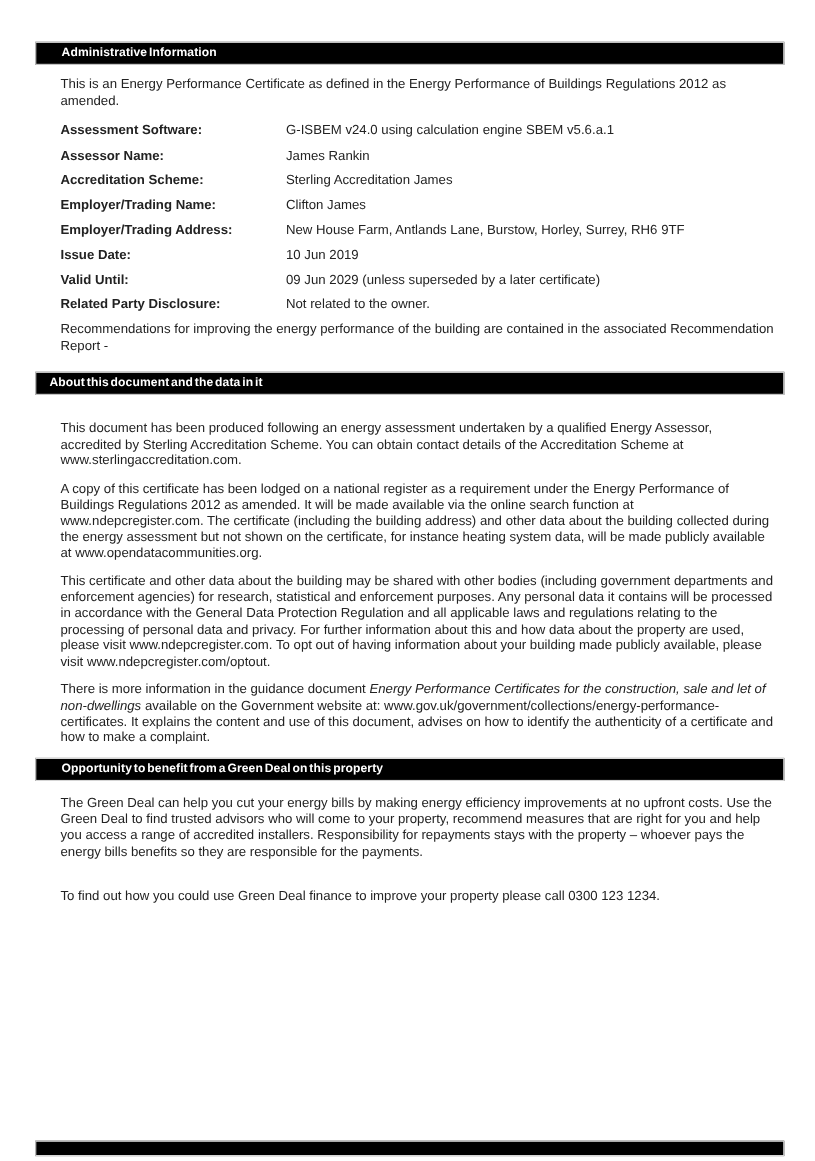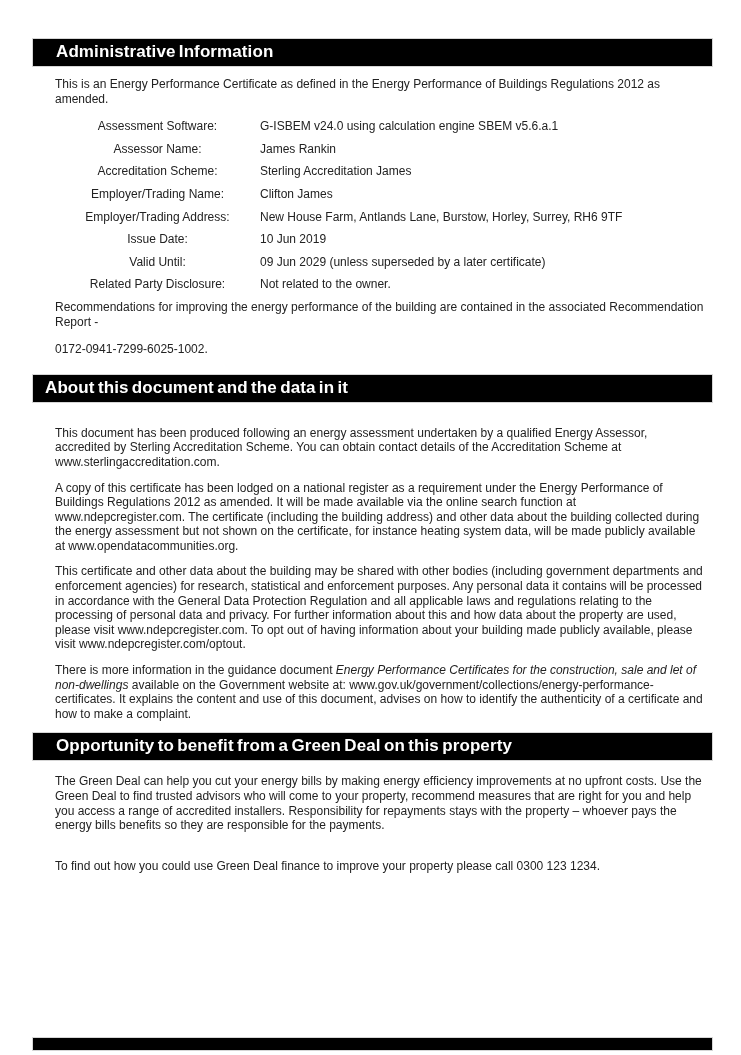--- a/index.html
+++ b/index.html
@@ -11,40 +11,40 @@
     font-family: "Liberation Sans", sans-serif;
     color: #222222;
     overflow: hidden;
   }
   .section-bar {
     box-sizing: border-box;
     margin-left: 32px;
     width: 681px;
     background: #000000;
     color: #ffffff;
-    font-size: 17px;
+    font-size: 11px;
     font-weight: bold;
     letter-spacing: 0.1px;
     word-spacing: -1.5px;
     padding: 3px 8px 4px 23px;
     border: 1px solid #d6d6d6;
   }
   .bar-first { margin-top: 38px; }
   .bar-about { margin-top: 17px; padding-left: 12px; }
   .bar-green { margin-top: 10px; }
   .content {
     margin-left: 55px;
     width: 650px;
     font-size: 12px;
     line-height: 14.6px;
   }
   .intro { margin-top: 14px; }
   .fields { margin-top: 13px; }
   .kv { display: flex; margin-bottom: 8px; }
-  .kv-label { width: 205px; flex: 0 0 205px; font-weight: normal; text-align: center; }
+  .kv-label { width: 205px; flex: 0 0 205px; font-weight: bold; }
   .kv-value { flex: 1; }
   .rec { }
   .rec-line { margin-bottom: 13px; }
   .para { margin: 10px 0 11px 0; }
   .first-para { margin-top: 23px; }
   .gd-first { margin-top: 13px; }
   .gd-last { margin-top: 26px; }
   .italic { font-style: italic; }
   .footer-bar {
     position: absolute;
@@ -99,21 +99,20 @@
         <div class="kv-value">09 Jun 2029 (unless superseded by a later certificate)</div>
       </div>
       <div class="kv">
         <div class="kv-label">Related Party Disclosure:</div>
         <div class="kv-value">Not related to the owner.</div>
       </div>
     </div>
 
     <div class="rec">
       <div class="rec-line">Recommendations for improving the energy performance of the building are contained in the associated Recommendation Report -</div>
-      <div class="rec-line">0172-0941-7299-6025-1002.</div>
     </div>
   </div>
 
   <div class="section-bar bar-about">
     <span>About this document and the data in it</span>
   </div>
 
   <div class="content">
     <p class="para first-para">This document has been produced following an energy assessment undertaken by a qualified Energy Assessor, accredited by Sterling Accreditation Scheme. You can obtain contact details of the Accreditation Scheme at www.sterlingaccreditation.com.</p>
     <p class="para">A copy of this certificate has been lodged on a national register as a requirement under the Energy Performance of Buildings Regulations 2012 as amended. It will be made available via the online search function at www.ndepcregister.com. The certificate (including the building address) and other data about the building collected during the energy assessment but not shown on the certificate, for instance heating system data, will be made publicly available at www.opendatacommunities.org.</p>

